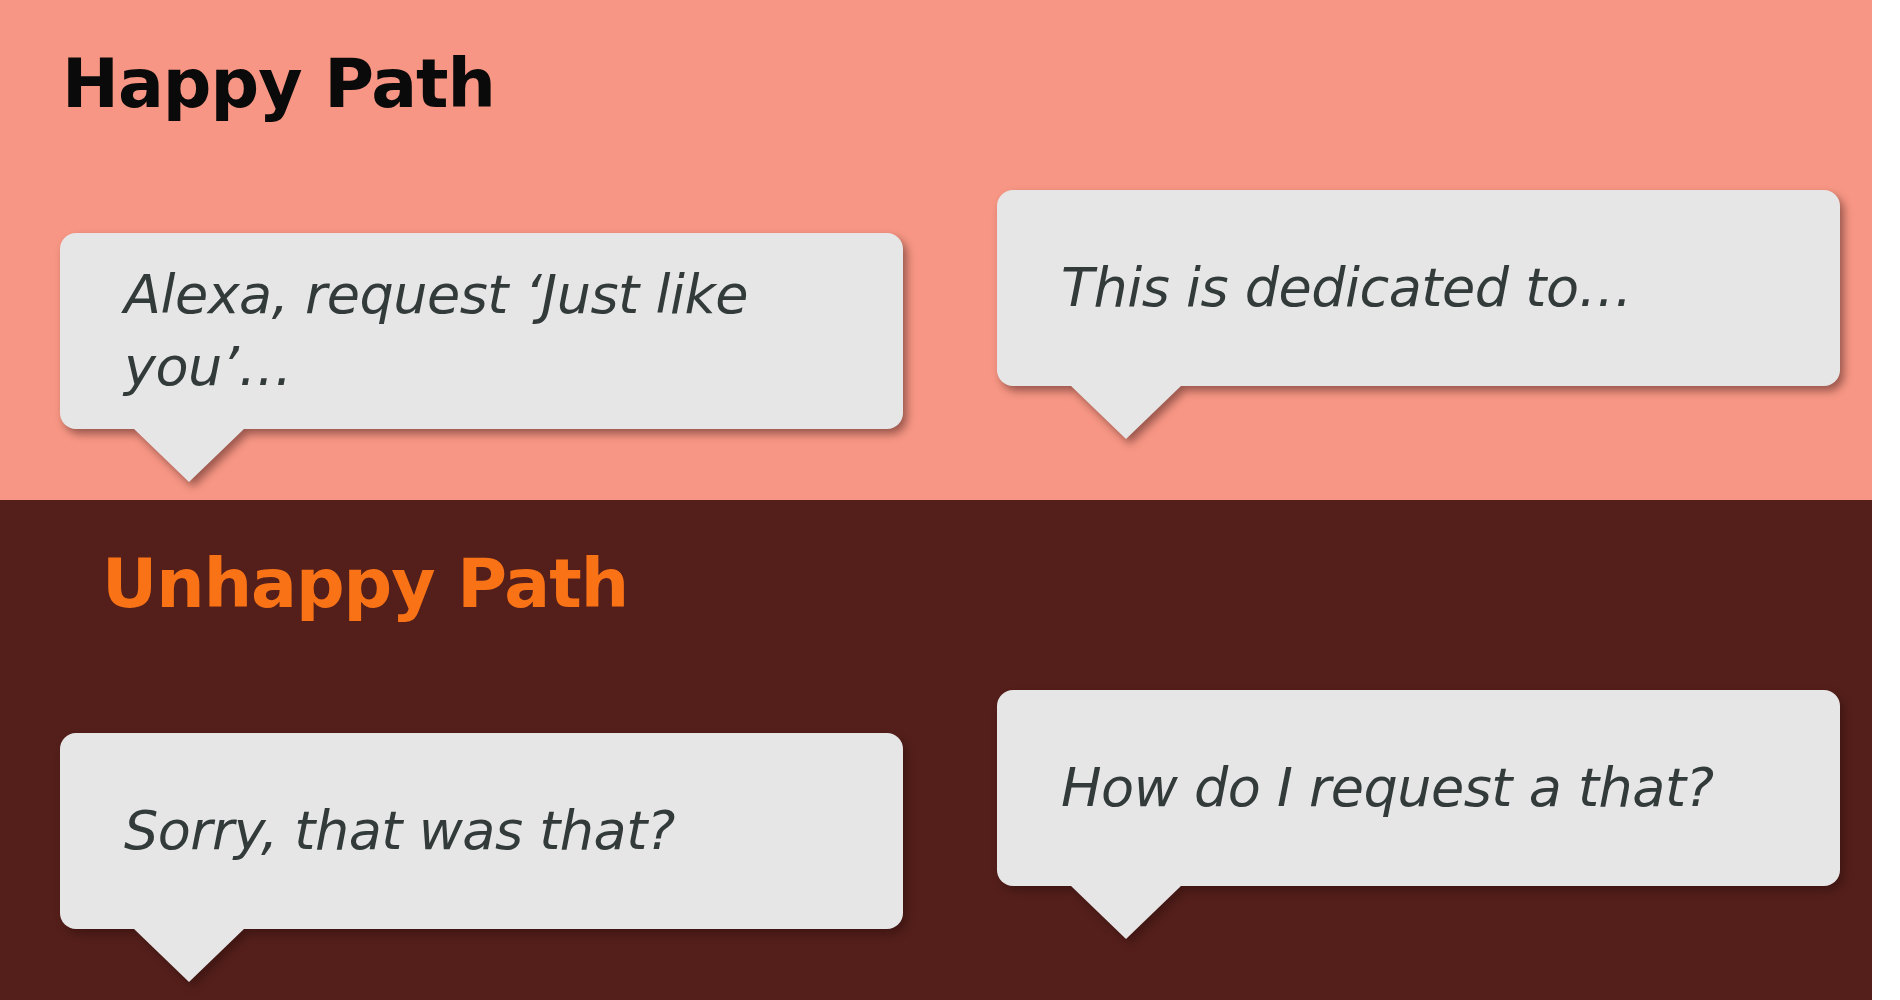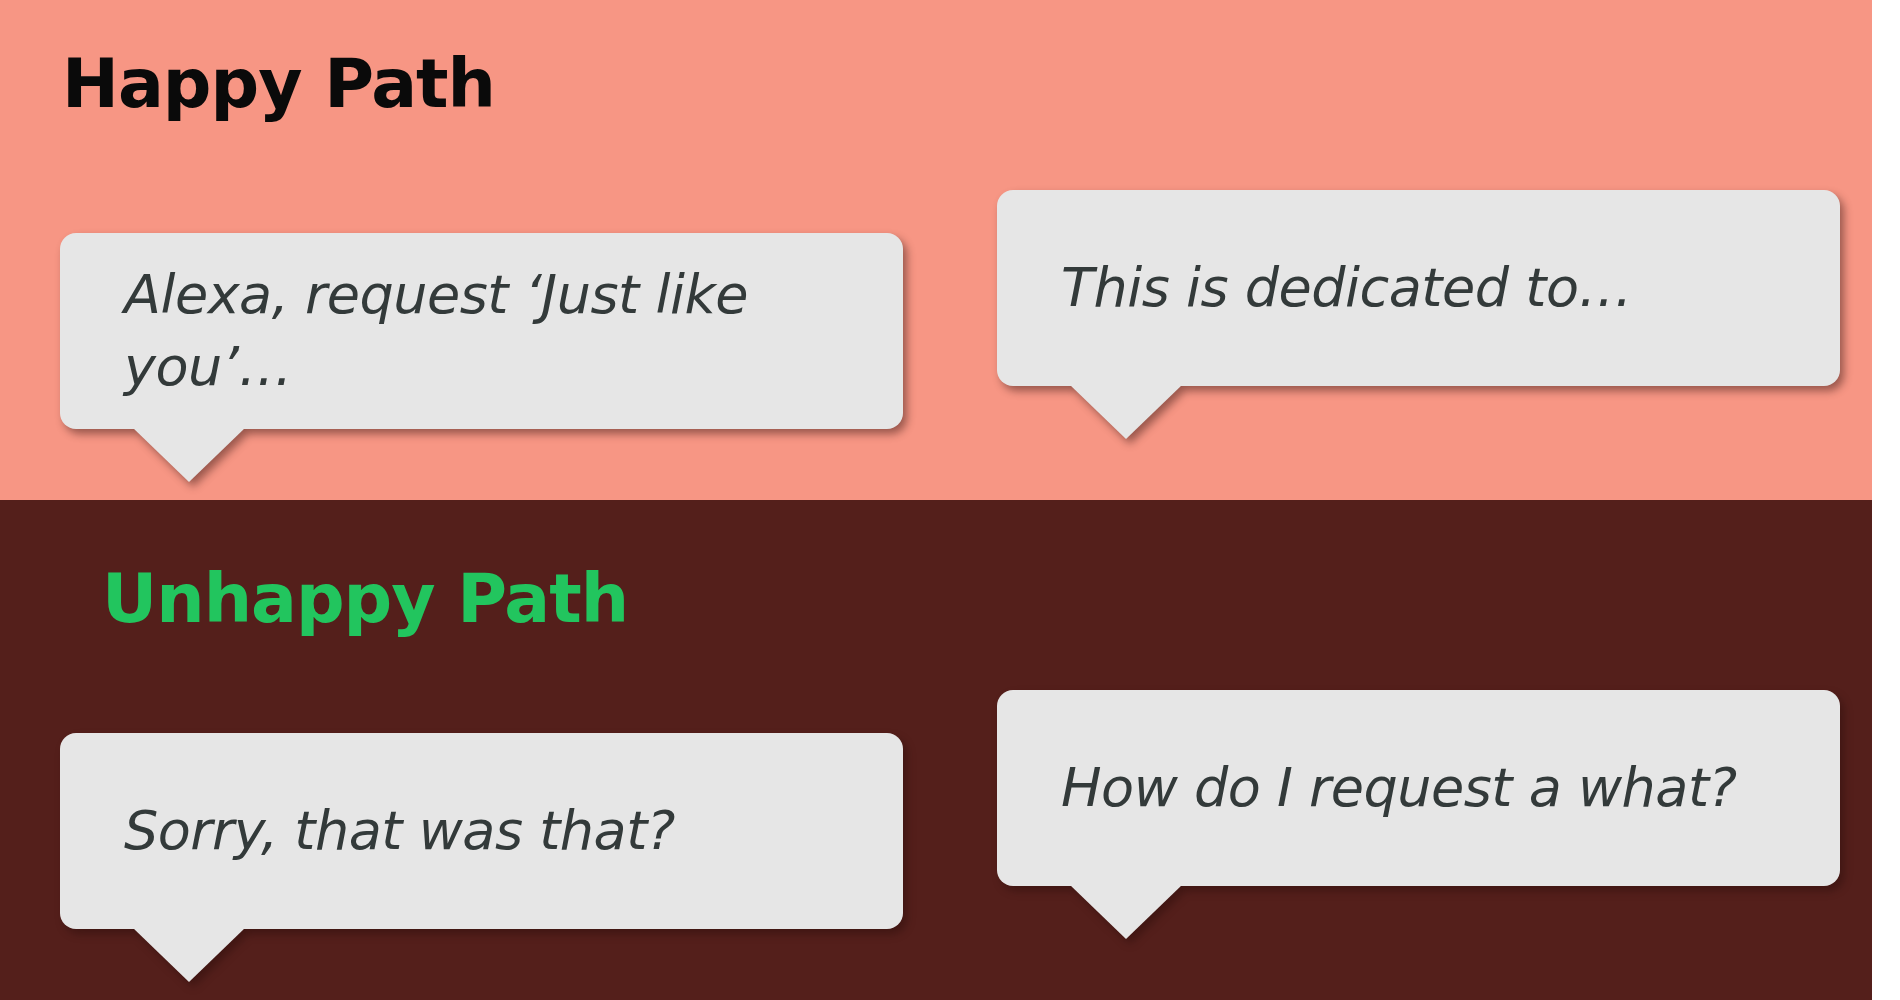--- a/index.html
+++ b/index.html
@@ -38,22 +38,22 @@
       letter-spacing: -1px;
       white-space: nowrap;
     }
     .happy .heading {
       left: 62px;
       top: 50px;
       color: #0A0A0A;
     }
     .unhappy .heading {
       left: 102px;
-      top: 65px;
-      color: #22c55e;
+      top: 50px;
+      color: #f97316;
     }
     .bubble {
       position: absolute;
       width: 843px;
       height: 196px;
       filter: drop-shadow(4px 5px 4px rgba(40, 10, 8, 0.45));
     }
     .bubble-body {
       position: absolute;
       left: 0;
@@ -117,16 +117,16 @@
   <div class="bubble col-left row-bottom">
     <div class="bubble-tail"></div>
     <div class="bubble-body">
       <span class="bubble-text">Sorry, that was that?</span>
     </div>
   </div>
 
   <div class="bubble col-right row-bottom">
     <div class="bubble-tail"></div>
     <div class="bubble-body">
-      <span class="bubble-text">How do I request a what?</span>
+      <span class="bubble-text">How do I request a that?</span>
     </div>
   </div>
 </section>
 
 </body></html>

